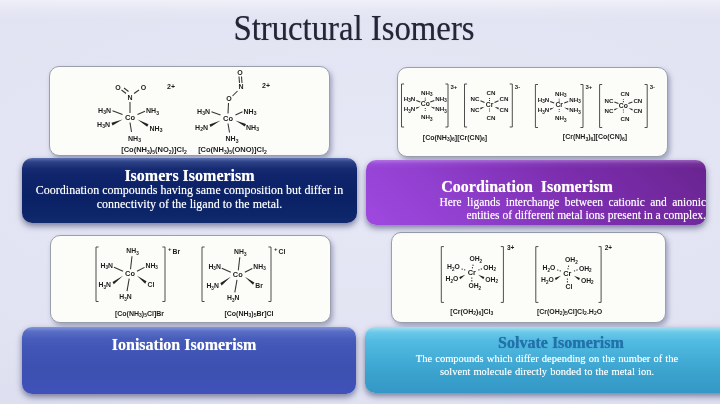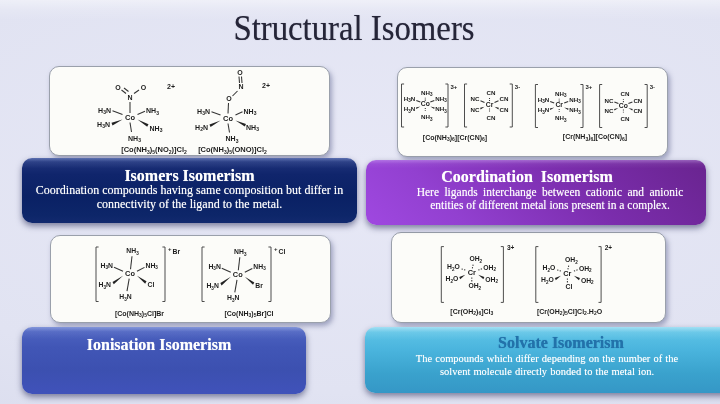--- a/index.html
+++ b/index.html
@@ -13,28 +13,28 @@
   .banner{position:absolute;box-sizing:border-box;border-radius:10px;color:#fff;text-align:center;
     box-shadow:0 3px 6px rgba(52,55,98,.6);}
   .banner h2{position:relative;margin:0;font-size:16px;font-weight:bold;line-height:18px;text-shadow:0 0 .7px rgba(255,255,255,.75);}
   .banner p{position:relative;margin:0;font-size:12px;line-height:14.2px;text-shadow:0 0 .8px rgba(255,255,255,.6);}
   #b1{left:22px;top:158px;width:335px;height:65px;padding-top:9px;
     background:
       linear-gradient(180deg,rgba(150,170,225,.5) 0%,rgba(150,170,225,.12) 6%,rgba(150,170,225,0) 16%),
       linear-gradient(180deg,#23377f 0%,#10256c 25%,#0a2165 60%,#0d2669 88%,#12296e 100%);}
   #b1 p{margin-top:-2px;}
   #b3 p{margin-top:-1.5px;}
-  #b2{left:366px;top:160px;width:340px;height:65px;padding-top:8px;
+  #b2{left:366px;top:160px;width:340px;height:65px;padding-top:18px;
     background:
       linear-gradient(180deg,rgba(225,195,255,.38) 0%,rgba(225,195,255,.08) 6%,rgba(225,195,255,0) 13%),
       linear-gradient(225deg,#69248f 0%,#7b2dad 38%,#9240d0 75%,#9f48e0 100%);}
   #b2 h2{padding-right:18px;}
-  #b2 p{text-align:center;padding-left:28px;font-size:11.5px;line-height:13.2px;}
+  #b2 p{text-align:right;padding-left:28px;font-size:11.5px;line-height:13.2px;}
   #b2 p .ws{word-spacing:2.5px;}
-  #b3{left:22px;top:327px;width:284px;height:67px;padding-top:8.5px;
+  #b3{left:22px;top:327px;width:334px;height:67px;padding-top:8.5px;
     background:
       linear-gradient(180deg,rgba(195,210,248,.45) 0%,rgba(195,210,248,.1) 7%,rgba(195,210,248,0) 18%),
       linear-gradient(180deg,#4f65c2 0%,#4156b6 30%,#3c50b0 65%,#4052ba 100%);}
   #b3 h2{padding-right:10px;}
   #b3 p{font-size:11.8px;}
   #b4{left:365px;top:327px;width:412px;height:66px;padding-top:7px;
     background:
       linear-gradient(180deg,rgba(228,249,255,.5) 0%,rgba(228,249,255,.12) 8%,rgba(228,249,255,0) 20%),
       linear-gradient(180deg,#60c6e8 0%,#4ab4dd 35%,#3aa2cd 70%,#3597c6 100%);}
   #b4 h2{color:#2272aa;padding-right:20px;text-shadow:0 0 .8px rgba(25,90,150,.75);}

